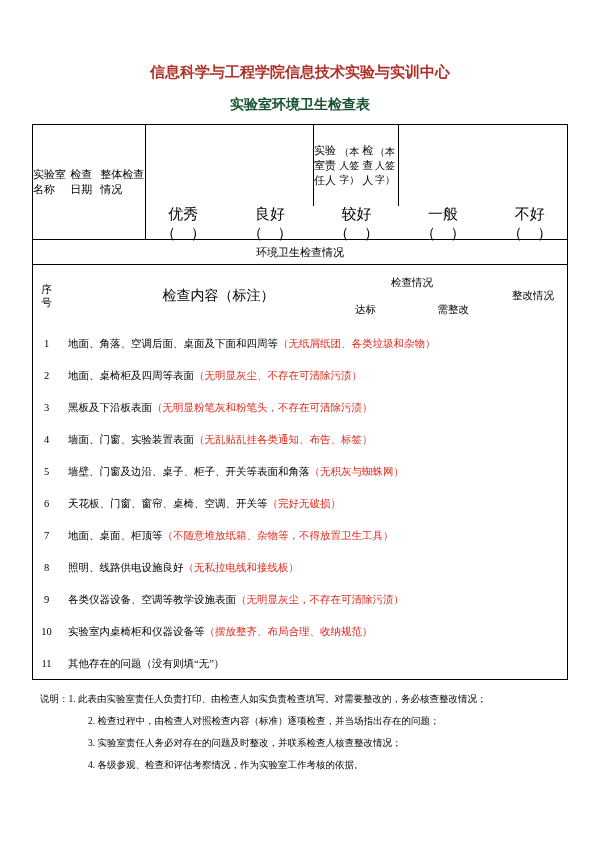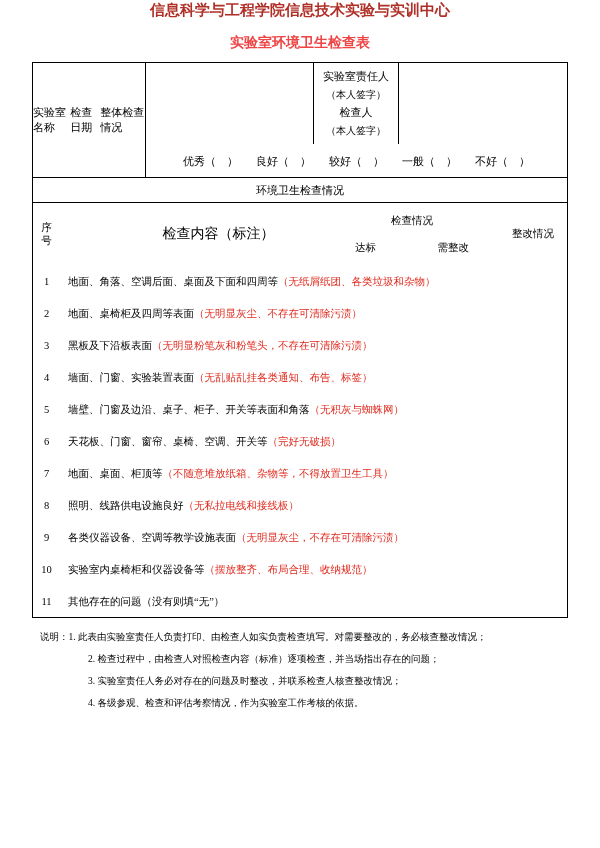--- a/index.html
+++ b/index.html
@@ -2,51 +2,51 @@
 <html lang="zh"><head>
 <meta charset="utf-8">
 <style>
   * { box-sizing: border-box; margin: 0; padding: 0; }
   html,body { width:600px; background:#ffffff; }
   body {
     width:600px; height:848px; position:relative; overflow:hidden;
     font-family:"Liberation Serif","DejaVu Serif",serif;
     color:#000;
   }
-  .sheet { }
+  .sheet { padding-top:62px; }
   .title1 {
     text-align:center; font-size:15px; font-weight:bold;
     line-height:20px; margin-bottom:14px; color:#b03028;
   }
   .title2 {
     text-align:center; font-size:14px; font-weight:bold;
-    line-height:18px; margin-bottom:10px; color:#ef4444;
+    line-height:18px; margin-bottom:10px; color:#14532d;
   }
   .big-table {
     width:536px; margin-left:32px; border:1px solid #000;
   }
   
   .info-block { position:relative; height:115px; border-bottom:1px solid #000; }
   .info-left {
     position:absolute; left:0; top:0; width:113px; height:100%;
     border-right:1px solid #000;
     display:flex; flex-direction:row; justify-content:space-around;
     align-items:center; font-size:11px;
   }
   .sign-col {
     position:absolute; left:280px; top:0; width:86px; height:81px;
     border-left:1px solid #000; border-right:1px solid #000;
-    display:flex; flex-direction:column; justify-content:space-around;
+    display:flex; flex-direction:row; justify-content:space-around;
     align-items:center; font-size:11px; padding:4px 0;
   }
   .sign-sub { font-size:10px; }
   .options-line {
     position:absolute; left:113px; right:0; top:82px; height:33px;
     display:flex; align-items:center; justify-content:center;
-    gap:18px; font-size:11px;text-align:center;
+    gap:12px; font-size:15px;text-align:center;
   }
   
   .band {
     height:25px; line-height:25px; text-align:center; font-size:11px;
     border-bottom:1px solid #000;
   }
   
   table.checklist { width:100%; border-collapse:collapse; table-layout:fixed; }
   col.c1 { width:27px; } col.c2 { width:437px; } col.c3 { width:72px; }
   table.checklist th, table.checklist td {

